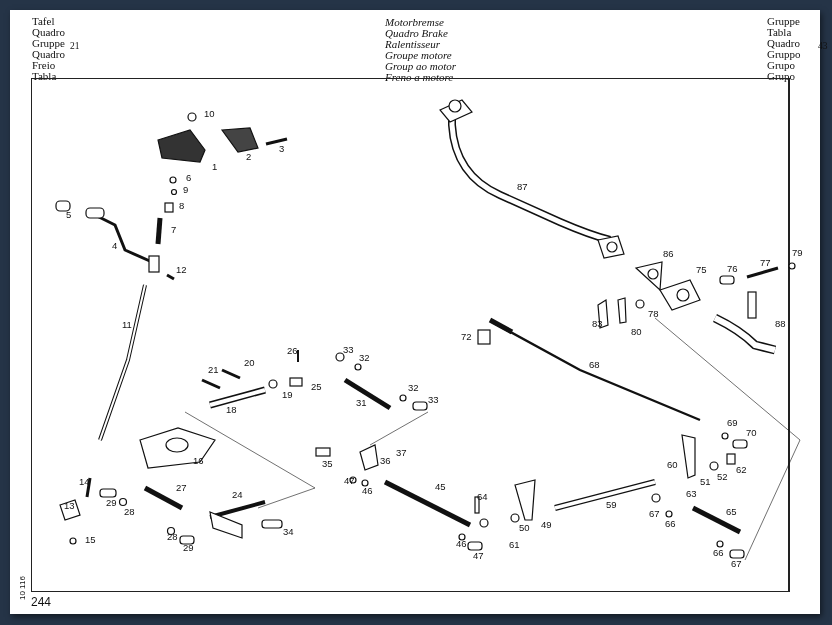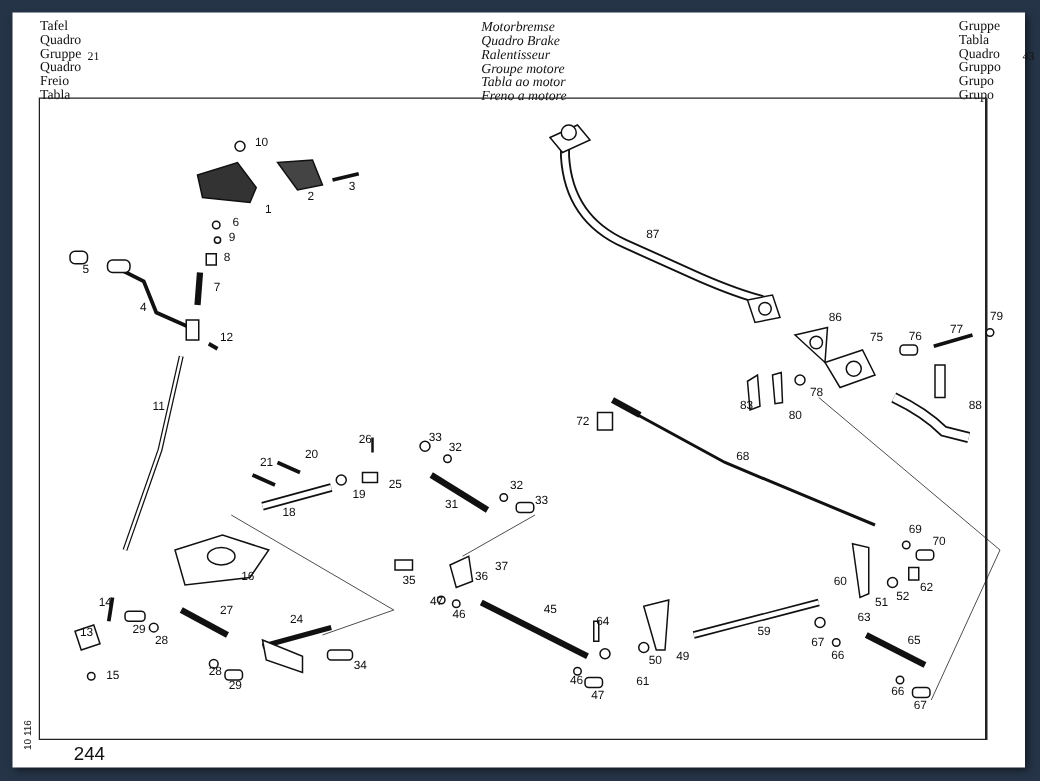--- a/index.html
+++ b/index.html
@@ -27,38 +27,38 @@
     <div>Freio</div>
     <div>Tabla</div>
   </div>
   <div class="num" style="left:60px;top:31px;">21</div>
 
   <div class="hdr" style="left:375px;top:7px;font-style:italic;">
     <div>Motorbremse</div>
     <div>Quadro Brake</div>
     <div>Ralentisseur</div>
     <div>Groupe motore</div>
-    <div>Tabla ao motor</div>
+    <div>Group ao motor</div>
     <div>Freno a motore</div>
   </div>
 
   <div class="hdr" style="left:757px;top:6px;">
     <div>Gruppe</div>
     <div>Tabla</div>
     <div>Quadro</div>
     <div>Gruppo</div>
     <div>Grupo</div>
     <div>Grupo</div>
   </div>
   <div class="num" style="left:808px;top:31px;">43</div>
 
   <div class="frame"></div>
 
   <div class="side rot" style="left:8px;top:590px;">10 116</div>
-  <div class="side" style="left:21px;top:585px;font-size:15px;margin-left:28px;">244</div>
+  <div class="side" style="left:21px;top:585px;font-size:12px;">244</div>
 </div>
 
 <svg class="draw" width="832" height="625" xmlns="http://www.w3.org/2000/svg">
   <g stroke="#111" fill="none" stroke-width="1.2">
 
     <path d="M452 110 L452 125 Q455 175 500 195 L560 222 Q590 235 610 240" stroke-width="8" stroke="#111"></path>
     <path d="M452 110 L452 125 Q455 175 500 195 L560 222 Q590 235 610 240" stroke-width="5" stroke="#fff"></path>
     <path d="M440 110 L462 100 L472 112 L450 122 Z" fill="#fff"></path>
     <circle cx="455" cy="106" r="6" fill="#fff"></circle>
     <path d="M598 240 L618 236 L624 254 L604 258 Z" fill="#fff"></path>

